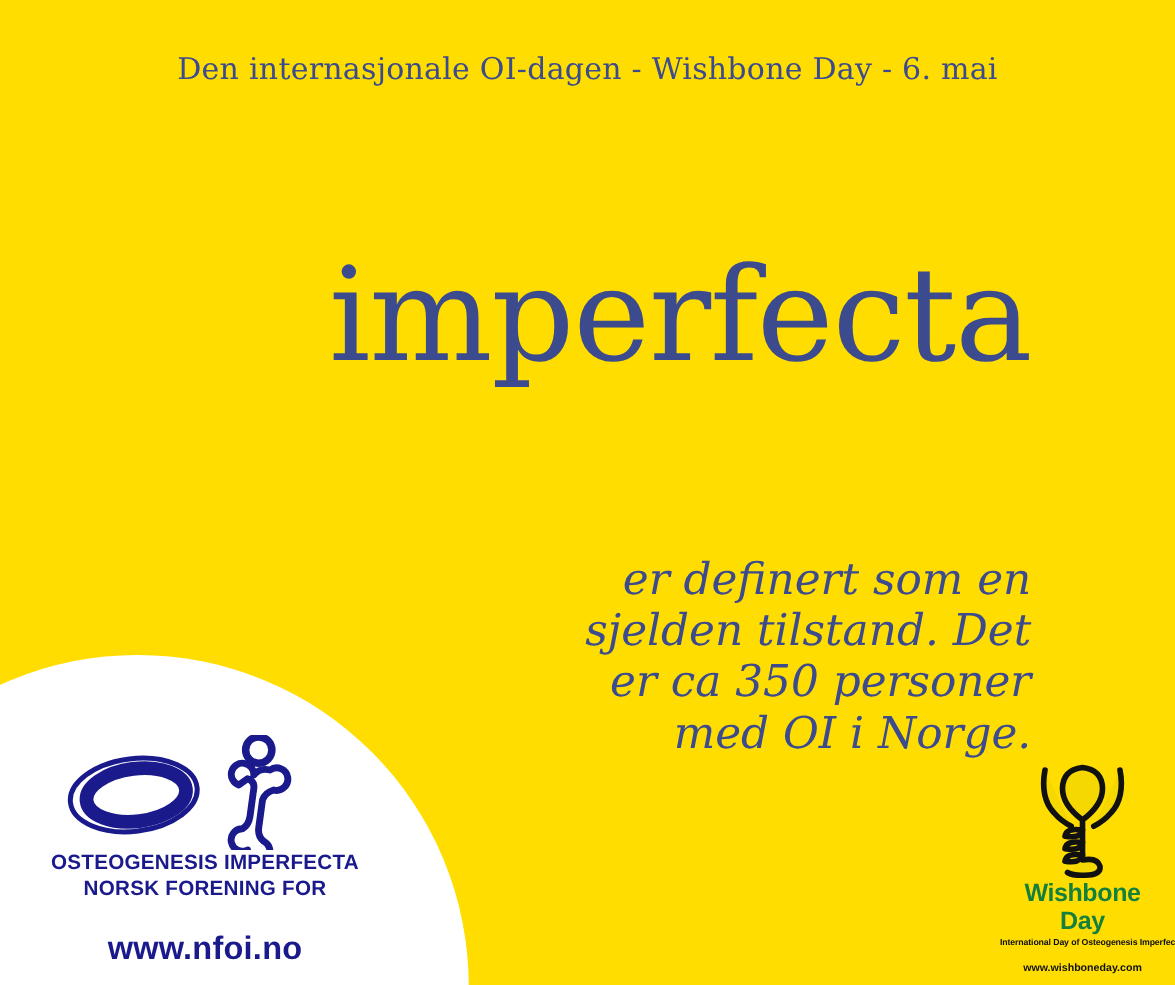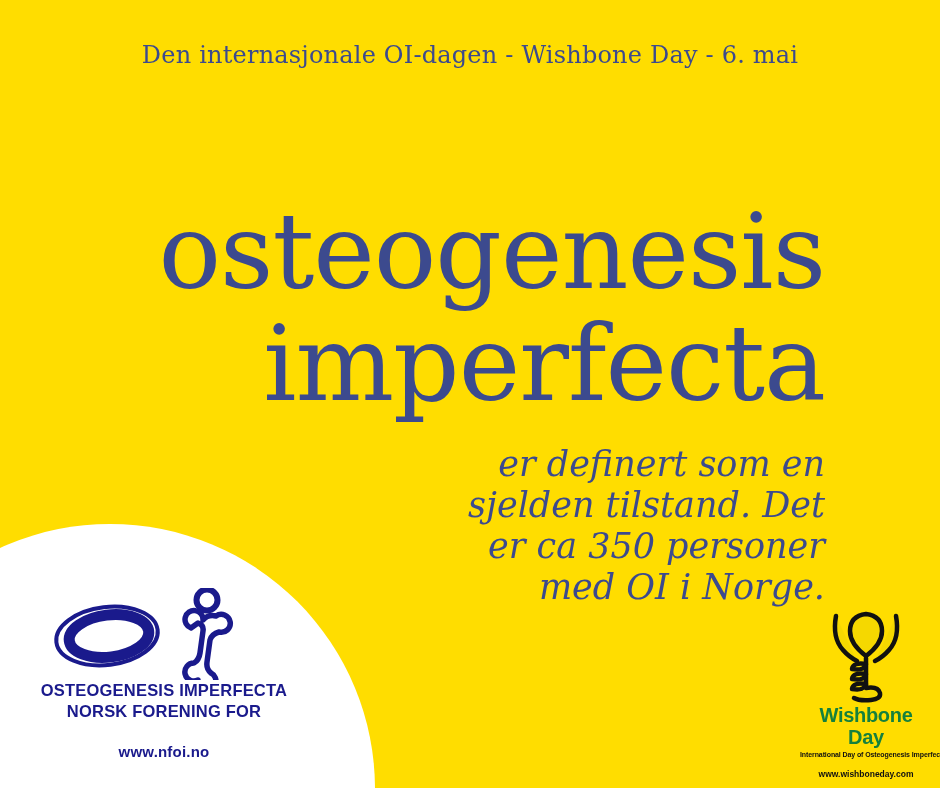--- a/index.html
+++ b/index.html
@@ -101,21 +101,21 @@
     font-size: 16.5px;
     font-weight: bold;
     line-height: 21px;
     letter-spacing: 0.2px;
   }
   .nfoi-name span { display: block; }
   .nfoi-url {
     margin-top: 21px;
     color: #1A1A8C;
     font-family: "Liberation Sans", sans-serif;
-    font-size: 15px;
+    font-size: 26px;
     font-weight: bold;
     letter-spacing: 0.2px;
   }
 
   
   .wbd-logo {
     position: absolute;
     left: 800px;
     top: 608px;
     width: 132px;
@@ -159,21 +159,20 @@
   }
 </style>
 </head>
 <body>
 
 <div id="poster">
 
   <div class="tagline">Den internasjonale OI-dagen - Wishbone Day - 6. mai</div>
 
   <div class="headline">
-    <span class="l1">osteogenesis</span>
     <span class="l2">imperfecta</span>
   </div>
 
   <div class="body-copy">
     <span>er definert som en</span>
     <span>sjelden tilstand. Det</span>
     <span>er ca 350 personer</span>
     <span>med OI i Norge.</span>
   </div>
 

